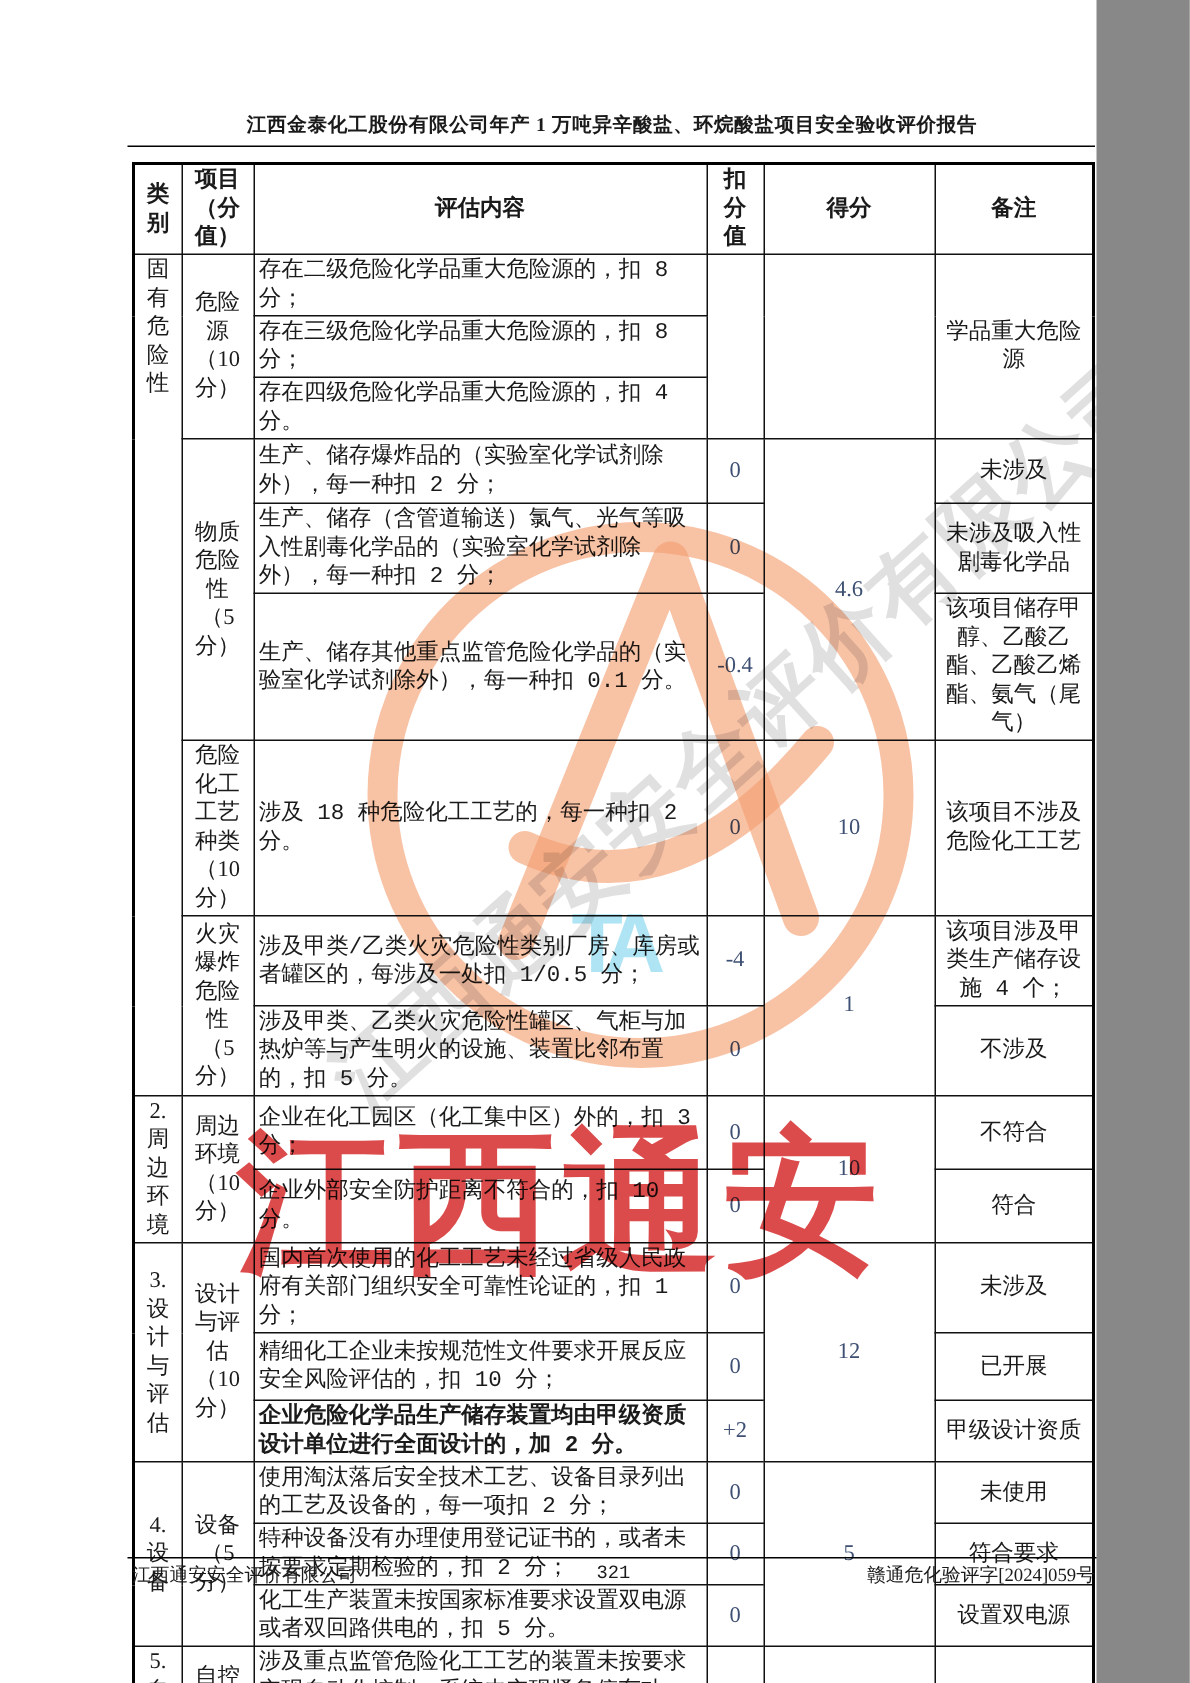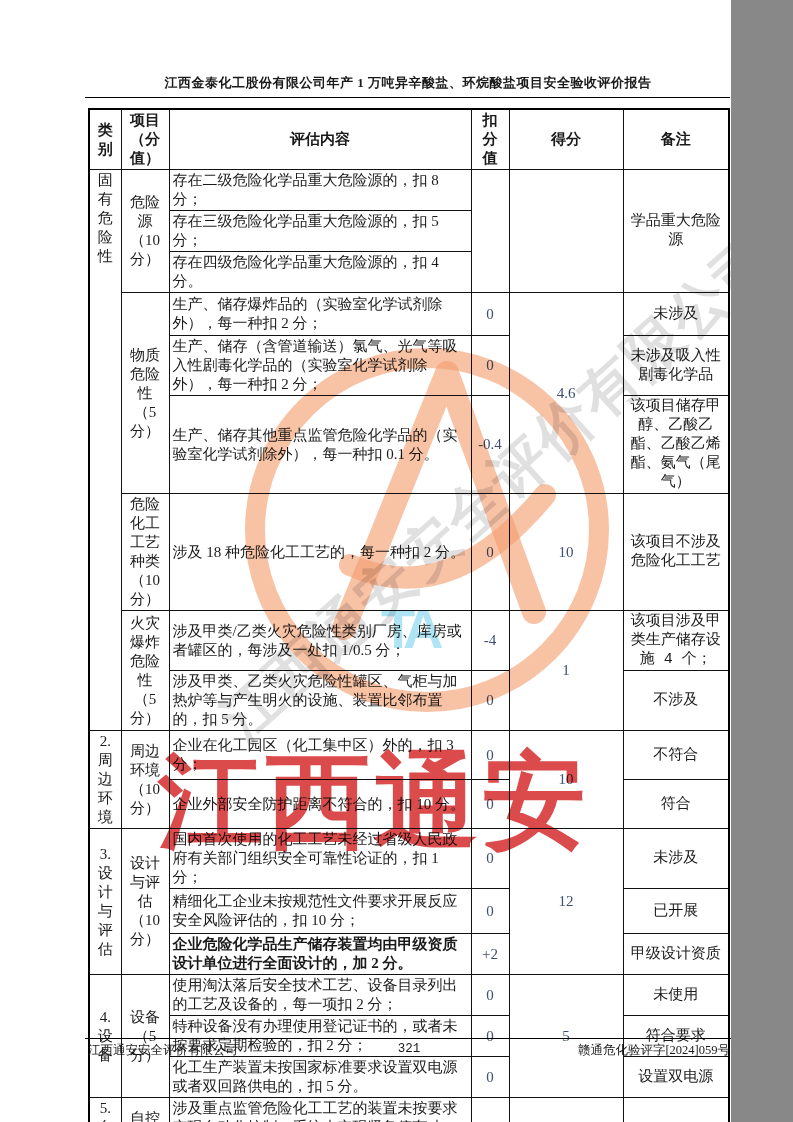--- a/index.html
+++ b/index.html
@@ -10,21 +10,21 @@
   .header-rule{position:absolute;left:85px;top:97px;width:645px;height:0;border-top:1.5px solid #000;}
   table.eval{position:absolute;left:88px;top:108px;border-collapse:collapse;table-layout:fixed;
         width:640px;background:transparent;}
   table.eval td{border:1px solid #111;padding:1px 3px;font-size:15px;line-height:19px;
         vertical-align:middle;overflow:hidden;}
   table.eval{border:2px solid #000;}
   td.hd{font-weight:bold;text-align:center;font-size:17px;line-height:20px;white-space:pre-line;}
   td.cat{text-align:center;font-size:16px;white-space:pre-line;line-height:1.35;padding:2px 0;}
   td.cat.top{vertical-align:top;}
   td.proj{text-align:center;font-size:16px;white-space:pre-line;line-height:1.3;padding:2px 0;}
-  td.content{text-align:left;padding:1px 4px;}
+  td.content{text-align:left;padding:1px 4px;font-family:Liberation Mono, monospace;}
   td.content.bold{font-weight:bold;}
   td.num{text-align:center;color:#3d4f73;font-family:"Liberation Serif",serif;}
   td.remark{text-align:center;line-height:17px;font-size:15px;font-family:Liberation Mono, monospace;}
   .doc-footer-rule{position:absolute;left:85px;top:1038px;width:648px;height:0;border-top:1.5px solid #000;}
   .doc-footer{position:absolute;left:88px;top:1042px;width:642px;font-size:12.5px;}
   .doc-footer .fl{position:absolute;left:0;top:0;}
   .doc-footer .fc{position:absolute;left:0;right:0;top:0;text-align:center;font-family:Liberation Mono, monospace;}
   .doc-footer .fr{position:absolute;right:0;top:0;}
   
   .wm{position:absolute;pointer-events:none;mix-blend-mode:multiply;}
@@ -77,21 +77,21 @@
       <td class="proj" rowspan="3">危险
 源
 （10
 分）</td>
       <td class="content">存在二级危险化学品重大危险源的，扣 8 分；</td>
       <td class="num" rowspan="3"></td>
       <td class="num" rowspan="3"></td>
       <td class="remark" rowspan="3">学品重大危险源</td>
     </tr>
     <tr style="height:24px">
-      <td class="content">存在三级危险化学品重大危险源的，扣 5 分；</td>
+      <td class="content">存在三级危险化学品重大危险源的，扣 8 分；</td>
     </tr>
     <tr style="height:24px">
       <td class="content">存在四级危险化学品重大危险源的，扣 4 分。</td>
     </tr>
     <tr style="height:43px">
       <td class="proj" rowspan="3">物质
 危险
 性
 （5
 分）</td>

